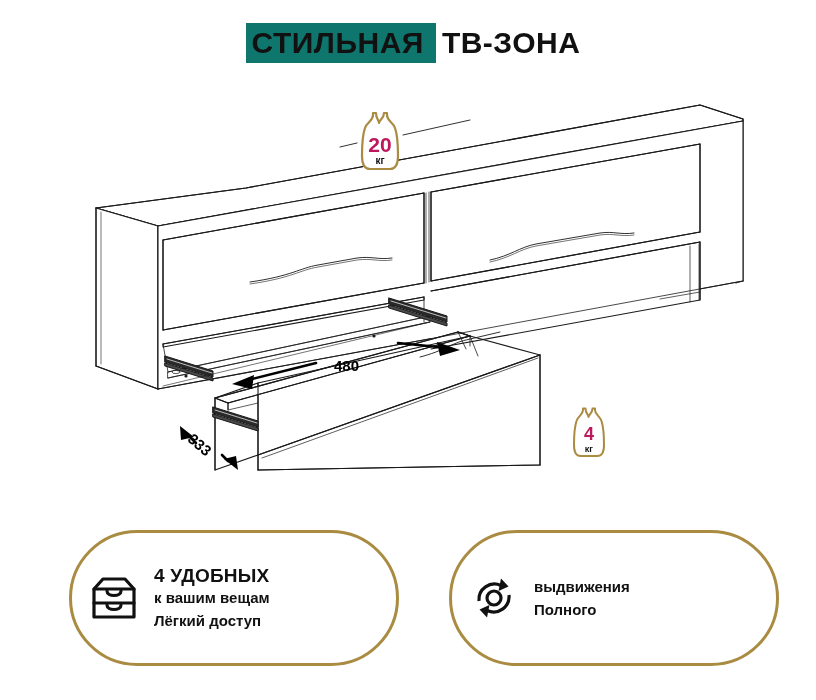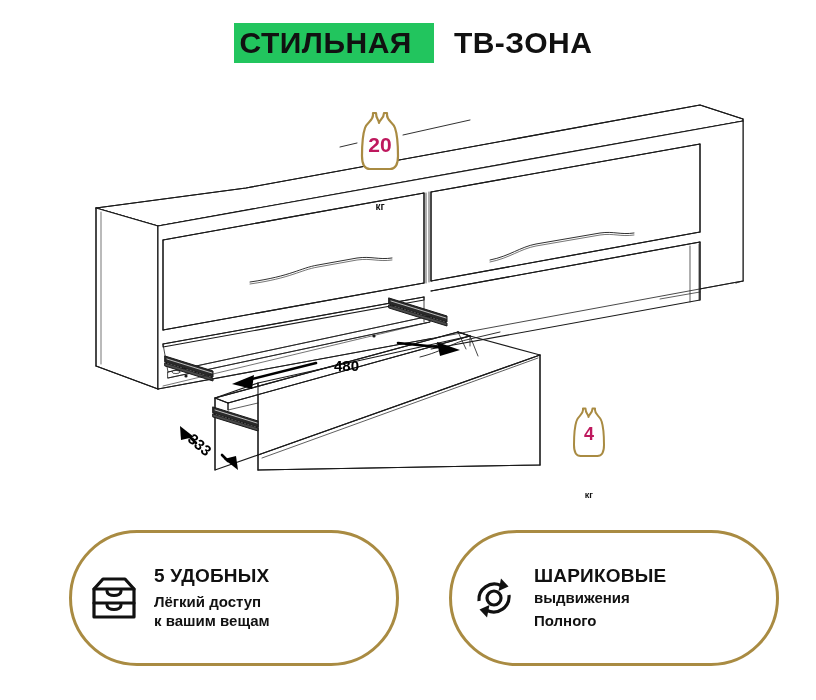--- a/index.html
+++ b/index.html
@@ -14,39 +14,39 @@
   #stage{position:relative;width:816px;height:700px;}
 
   
   .title-wrap{
     position:absolute;left:0;top:26px;width:816px;
     text-align:center;
     font-size:30px;font-weight:bold;letter-spacing:0.5px;
     white-space:nowrap;
   }
   .title-hl{
-    background:#22c55e;
-    padding:3px 22px 4px 6px;
+    background:#0f766e;
+    padding:3px 12px 4px 6px;
     margin-left:10px;
   }
-  .title-rest{padding-left:20px;margin-top:36px;}
+  .title-rest{padding-left:6px;margin-top:36px;}
 
   
   #illus{position:absolute;left:0;top:0;width:816px;height:700px;}
 
   
   .badge{position:absolute;}
   .badge svg{display:block;}
   .badge .num{
     position:absolute;left:0;width:100%;text-align:center;
     font-weight:bold;color:#be185d;
   }
   .badge .unit{
     position:absolute;left:0;width:100%;text-align:center;
-    font-weight:bold;color:#111;margin-top:46px;
+    font-weight:bold;color:#111;
   }
   #badge-top{left:357px;top:110px;width:46px;height:66px;}
   #badge-top .num{top:23px;font-size:21px;}
   #badge-top .unit{top:45px;font-size:10px;}
 
   #badge-load{left:570px;top:406px;width:38px;height:56px;}
   #badge-load .num{top:18px;font-size:18px;}
   #badge-load .unit{top:38px;font-size:9px;}
 
   .load-text{
@@ -259,38 +259,37 @@
         <g fill="none" stroke="#111111" stroke-width="3.2" stroke-linejoin="round" stroke-linecap="round">
           <path d="M4,14 L13,4 L35,4 L44,14 L44,42 L4,42 Z"></path>
           <path d="M4,14 L44,14"></path>
           <path d="M4,28 L44,28"></path>
           <path d="M17,16 C17,22 31,22 31,16"></path>
           <path d="M17,30 C17,36 31,36 31,30"></path>
         </g>
       </svg>
     </div>
     <div class="pill-text">
-      <div class="pill-head">5 УДОБНЫХ</div>
+      <div class="pill-head">4 УДОБНЫХ</div>
+      <div class="pill-sub" style="margin-top:0;">к вашим вещам</div>
       <div class="pill-sub">Лёгкий доступ</div>
-      <div class="pill-sub" style="margin-top:0;">к вашим вещам</div>
     </div>
   </div>
 
   <div class="pill" id="pill-right">
     <div class="pill-icon">
       <svg width="48" height="46" viewBox="0 0 48 46">
         <g fill="none" stroke="#111111" stroke-width="3.2" stroke-linecap="butt">
           <circle cx="24" cy="23" r="7"></circle>
           <path d="M9,26 A15.5,15.5 0 0 1 31,10.5"></path>
           <path d="M39,20 A15.5,15.5 0 0 1 17,35.5"></path>
         </g>
         <path d="M31,3.5 L38.5,11.5 L28.5,16 Z" fill="#111111"></path>
         <path d="M17,42.5 L9.5,34.5 L19.5,30 Z" fill="#111111"></path>
       </svg>
     </div>
     <div class="pill-text">
-      <div class="pill-head">ШАРИКОВЫЕ</div>
       <div class="pill-sub" style="margin-top:0;">выдвижения</div>
       <div class="pill-sub">Полного</div>
     </div>
   </div>
 
 </div>
 
 </body></html>

